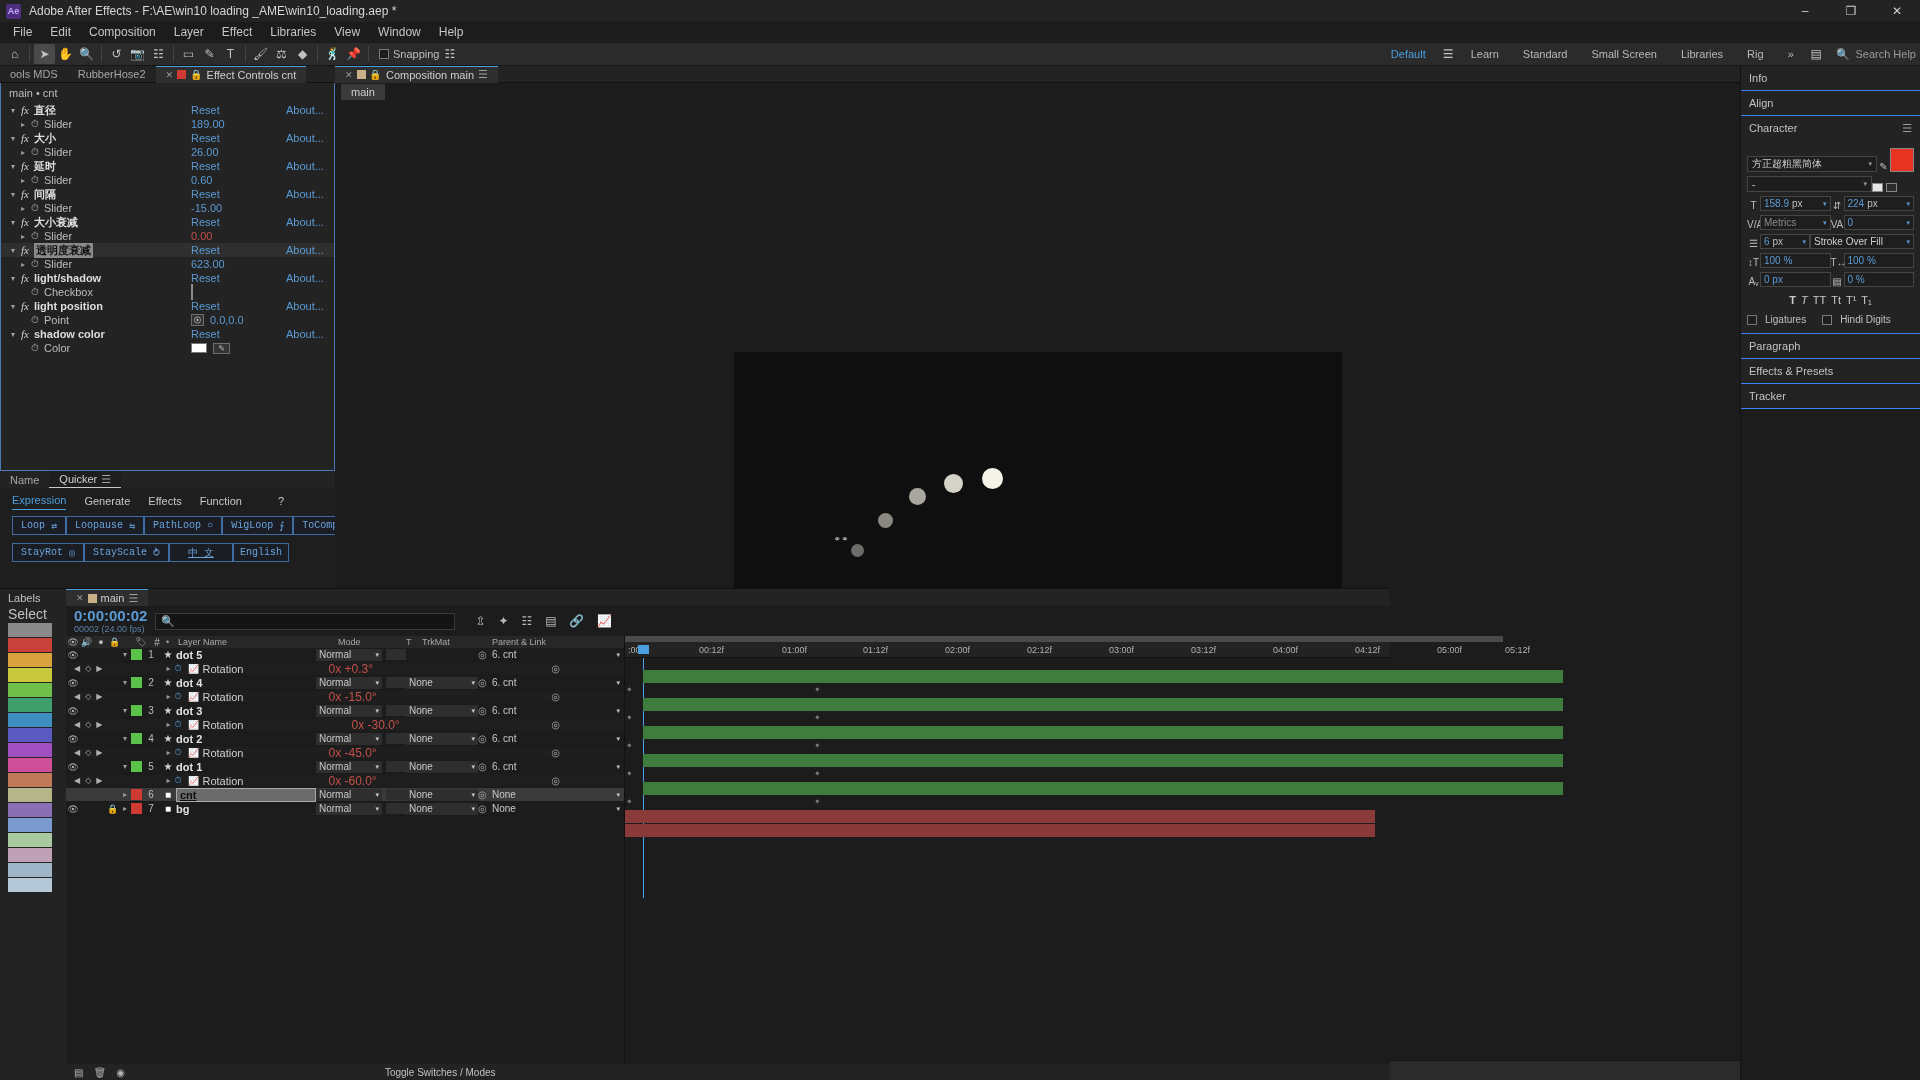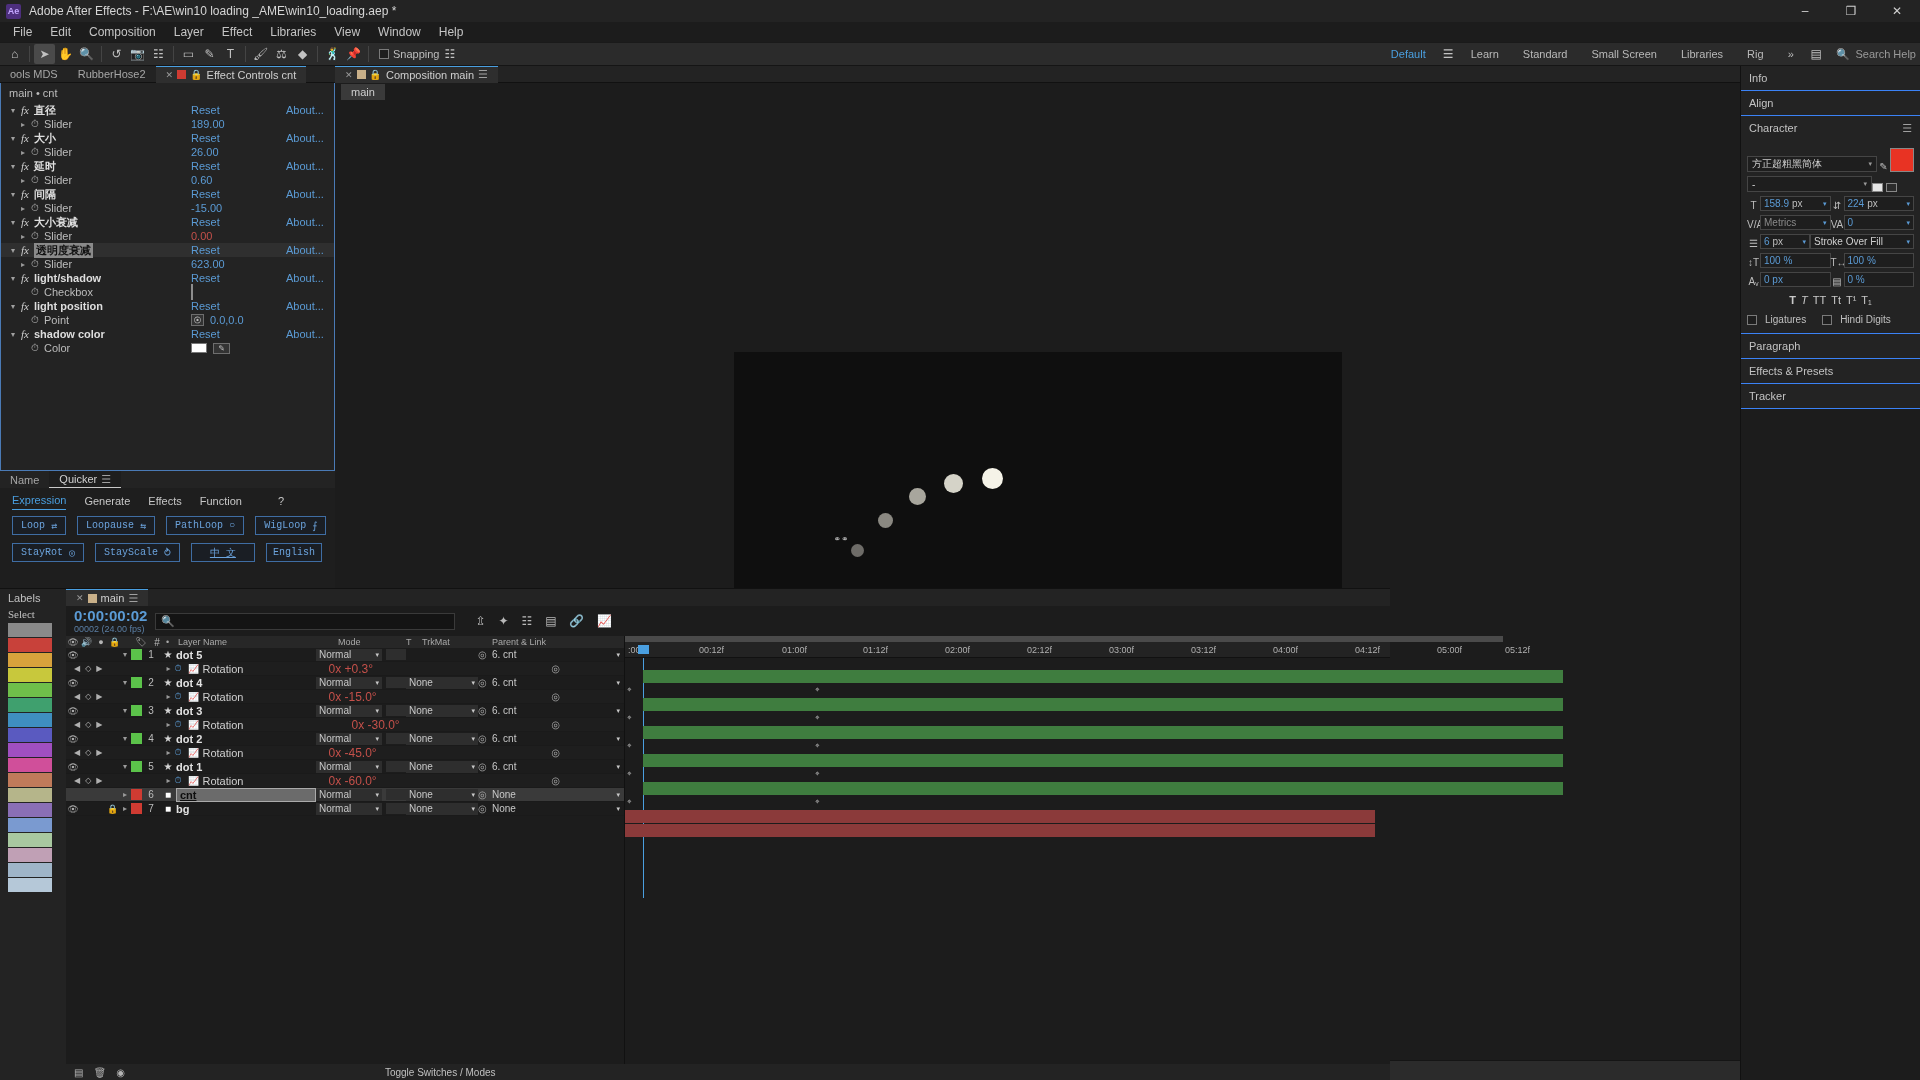--- a/index.html
+++ b/index.html
@@ -98,21 +98,21 @@
   .swatch { width:16px; height:10px; background:#fff; border:1px solid #777; }
   .eyedrop { width:17px; height:11px; border:1px solid #6e6e6e; background:#333; color:#bbb; font-size:8px; display:flex; align-items:center; justify-content:center; }
 
   
   #quicker { flex:1; background:#1e1e1e; display:flex; flex-direction:column; }
   #qtabs { height:17px; background:#232323; display:flex; align-items:center; font-size:11px; }
   #qtabs .ptab.active { border-top:none; background:#1e1e1e; border-bottom:1px solid #c9c9c9; }
   #qsubtabs { display:flex; align-items:center; gap:18px; padding:6px 12px 2px 12px; font-size:11px; }
   .qsub { color:#c7c7c7; padding-bottom:3px; }
   .qsub.active { color:#4a9fe0; border-bottom:1px solid #4a9fe0; }
-  .qrow { display:flex; gap:11px; padding:4px 12px; }
+  .qrow { display:flex; gap:0; padding:4px 12px; }
   .qbtn {
     height:19px; border:1px solid #3f6da3; color:#6ba3dd; font-size:10px;
     display:flex; align-items:center; justify-content:center; gap:6px;
     padding:0 8px; background:#1a1e24; font-family:"Liberation Mono", monospace;
   }
 
   
   #centercol { flex:1; display:flex; flex-direction:column; background:#1c1c1c; }
   #comptabs { height:17px; background:#232323; display:flex; align-items:center; font-size:11px; border-bottom:1px solid #111; }
   #compnavbar { height:18px; background:#1c1c1c; display:flex; align-items:center; padding-left:6px; }
@@ -149,21 +149,21 @@
   .colorsw { width:24px; height:24px; background:#e83323; border:1px solid #888; }
   .colorsw2 { width:11px; height:9px; border:1px solid #888; }
   .styleRow { display:flex; gap:5px; margin-top:7px; justify-content:center; }
   .styleRow span { font-size:11px; color:#c9c9c9; }
   .ligrow { display:flex; gap:8px; margin-top:8px; font-size:10px; color:#c0c0c0; align-items:center; }
 
   
   #timeline { height:300px; display:flex; background:#1c1c1c; border-top:1px solid #111; }
   #labels { width:66px; background:#232323; }
   #lblhead { height:17px; display:flex; align-items:center; padding-left:8px; font-size:11px; color:#c0c0c0; background:#232323; }
-  #lblselect { height:16px; display:flex; align-items:center; padding-left:8px; font-size:11px; color:#c0c0c0;font-family:Liberation Serif, serif; }
+  #lblselect { height:16px; display:flex; align-items:center; padding-left:8px; font-size:14px; color:#c0c0c0; }
   .swatchrow { width:44px; height:14px; margin:1px 0 1px 8px; }
 
   #tlmain { flex:1; display:flex; flex-direction:column; }
   #tltabs { height:17px; background:#232323; display:flex; align-items:center; font-size:11px; }
   #tlsearch { height:30px; display:flex; align-items:center; padding:0 8px; gap:8px; background:#1c1c1c; }
   #tccode { font-size:15px; color:#5b9bd5; font-weight:bold; line-height:1.05; }
   #tcsub { font-size:9px; color:#5b7fa5; }
   #searchinput {
     width:300px; height:17px; background:#141414; border:1px solid #3a3a3a;
     display:flex; align-items:center; padding:0 5px; gap:4px; font-size:11px; color:#8a8a8a;

